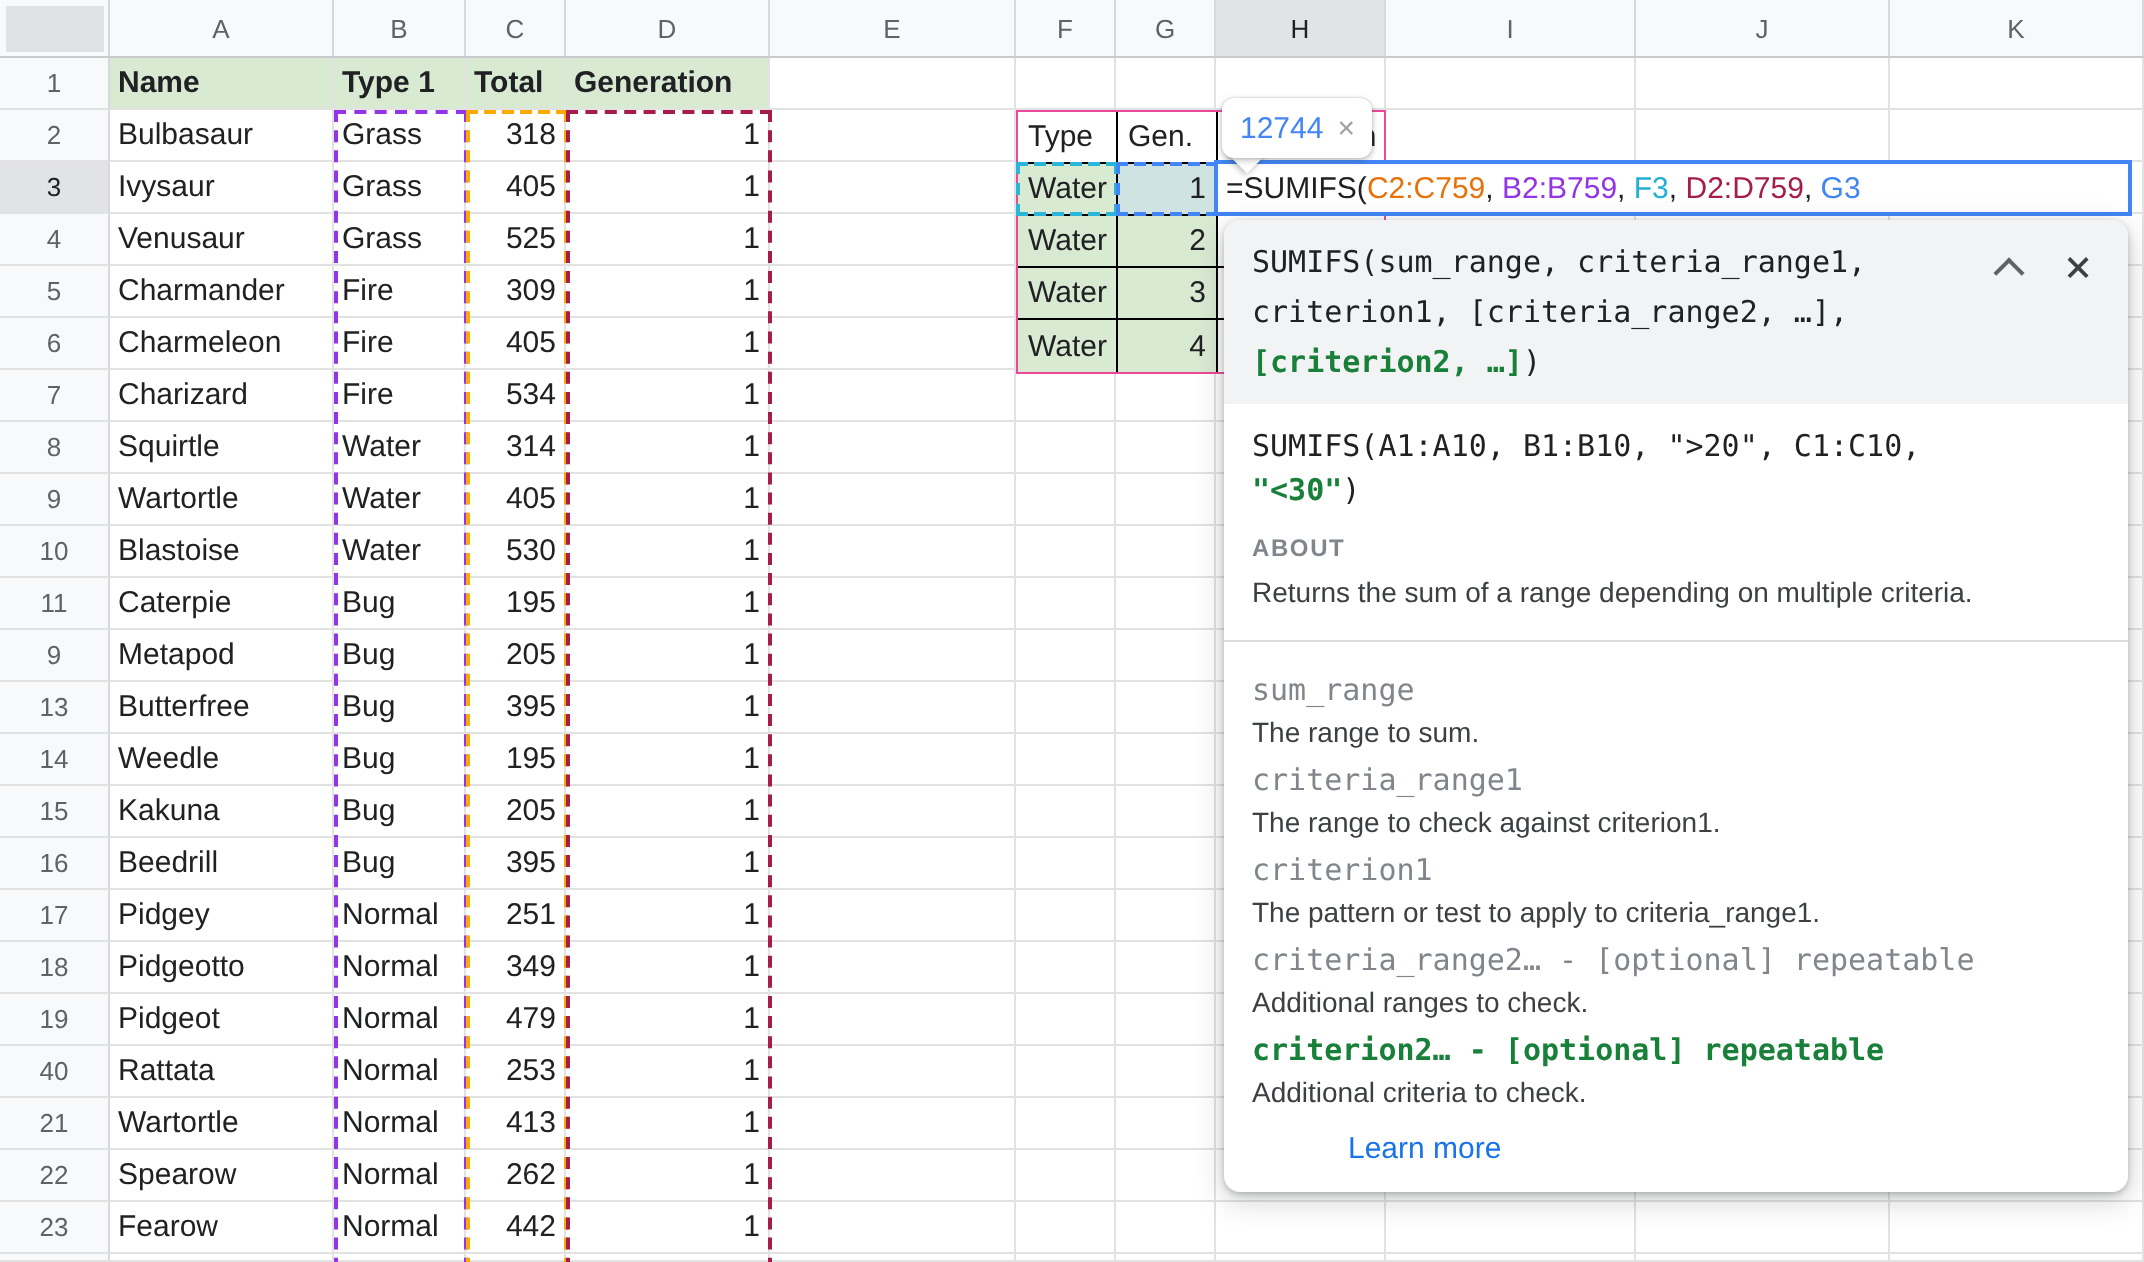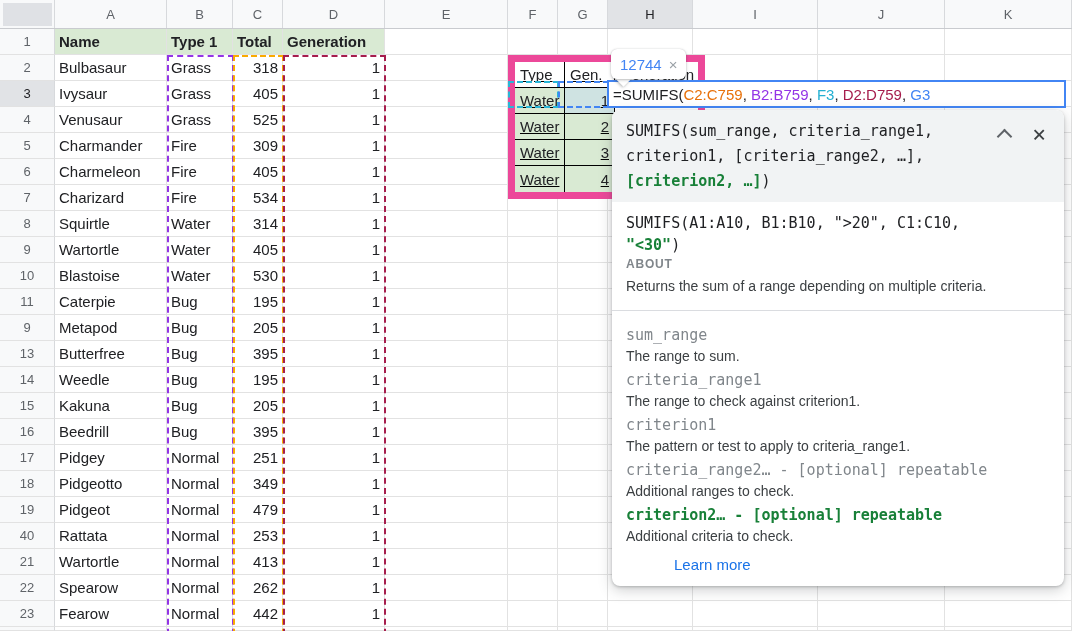--- a/index.html
+++ b/index.html
@@ -25,21 +25,21 @@
   
   .rb{position:absolute;box-sizing:border-box;pointer-events:none;z-index:3;}
   .rb.tall{border-bottom:none;height:600px;top:55px;}
   #rbB{left:167px;width:67px;border:2px dashed #9334e6;border-bottom:none;}
   #rbC{left:233px;width:51px;border:2px dashed #f9ab00;border-bottom:none;}
   #rbD{left:283px;width:103px;border:2px dashed #a61d4c;border-bottom:none;}
   #rbF3{left:508px;top:81px;width:51px;height:27px;border:2px dashed #29b6d8;z-index:5;}
   #rbG3{left:558px;top:81px;width:51px;height:27px;border:2px dashed #4285f4;z-index:5;}
 
   
-  .mini{position:absolute;left:508px;top:55px;display:grid;grid-template-columns:50px 50px 83px;grid-auto-rows:26px;border:7px solid #ec4899;background:#bef264;z-index:4;text-decoration:underline;}
+  .mini{position:absolute;left:508px;top:55px;display:grid;grid-template-columns:50px 50px 83px;grid-auto-rows:26px;border:1px solid #ec4899;background:#bef264;z-index:4;}
   .mini .mc{border-right:1px solid #000;border-bottom:1px solid #000;box-sizing:border-box;font-size:15px;color:#202124;display:flex;align-items:center;padding:0 5px;background:#fff;white-space:nowrap;overflow:hidden;}
   .mini .mc:nth-child(3n){border-right:none;}
   .mini .mc:nth-last-child(-n+3){border-bottom:none;}
   .mini .mc.greenc{background:#d9ead3;}
   .mini .mc.g3{background:#cfe3e2;}
   .mini .mc.num{justify-content:flex-end;}
 
   
   .editor{position:absolute;left:607px;top:80px;width:459px;height:28px;background:#fff;border:2px solid #4285f4;box-sizing:border-box;z-index:6;display:flex;align-items:center;padding-left:4px;font-size:15px;white-space:pre;overflow:hidden;}
 
@@ -50,21 +50,21 @@
   .ttx{color:#9aa0a6;font-size:15px;cursor:pointer;}
 
   
   .popup{position:absolute;left:612px;top:110px;width:452px;background:#fff;border-radius:8px;box-shadow:0 1px 3px rgba(60,64,67,.3),0 4px 14px rgba(60,64,67,.25);z-index:9;box-sizing:border-box;overflow:hidden;}
   .syntax{background:#f1f3f4;padding:9px 88px 8px 14px;font-family:"DejaVu Sans Mono",monospace;font-size:15px;line-height:25px;color:#202124;position:relative;border-radius:8px 8px 0 0;}
   .green{color:#188038;font-weight:bold;}
   .synicons{position:absolute;top:16px;right:18px;display:flex;gap:22px;align-items:center;}
   .chev{width:9px;height:9px;border-left:2px solid #5f6368;border-top:2px solid #5f6368;transform:rotate(45deg);margin-top:5px;cursor:pointer;}
   .closex{font-size:23px;line-height:16px;color:#3c4043;cursor:pointer;font-weight:normal;}
   .pbody{padding:8px 14px 12px;}
-  .plabel{font-size:12px;font-weight:bold;color:#80868b;letter-spacing:.8px;line-height:16px;}
+  .plabel{font-size:12px;font-weight:bold;color:#80868b;letter-spacing:.8px;line-height:16px;margin-top:10px;}
   .plabel.first{margin-top:2px;}
   .pcode{font-family:"DejaVu Sans Mono",monospace;font-size:15px;line-height:22px;color:#202124;margin-top:2px;white-space:pre-wrap;}
   .ptext{font-size:14px;color:#3c4043;line-height:20px;margin-top:4px;}
   .divider{height:1px;background:#dadce0;margin:14px -14px;}
   .arg{margin-bottom:4px;}
   .aname{font-family:"DejaVu Sans Mono",monospace;font-size:15px;line-height:21px;color:#80868b;white-space:pre;}
   .aname.green{color:#188038;font-weight:bold;}
   .adesc{font-size:14px;color:#3c4043;line-height:20px;}
   .learn{display:inline-block;margin-top:6px;color:#1a73e8;font-size:15px;text-decoration:none;cursor:pointer;margin-left:48px;}
 </style>

